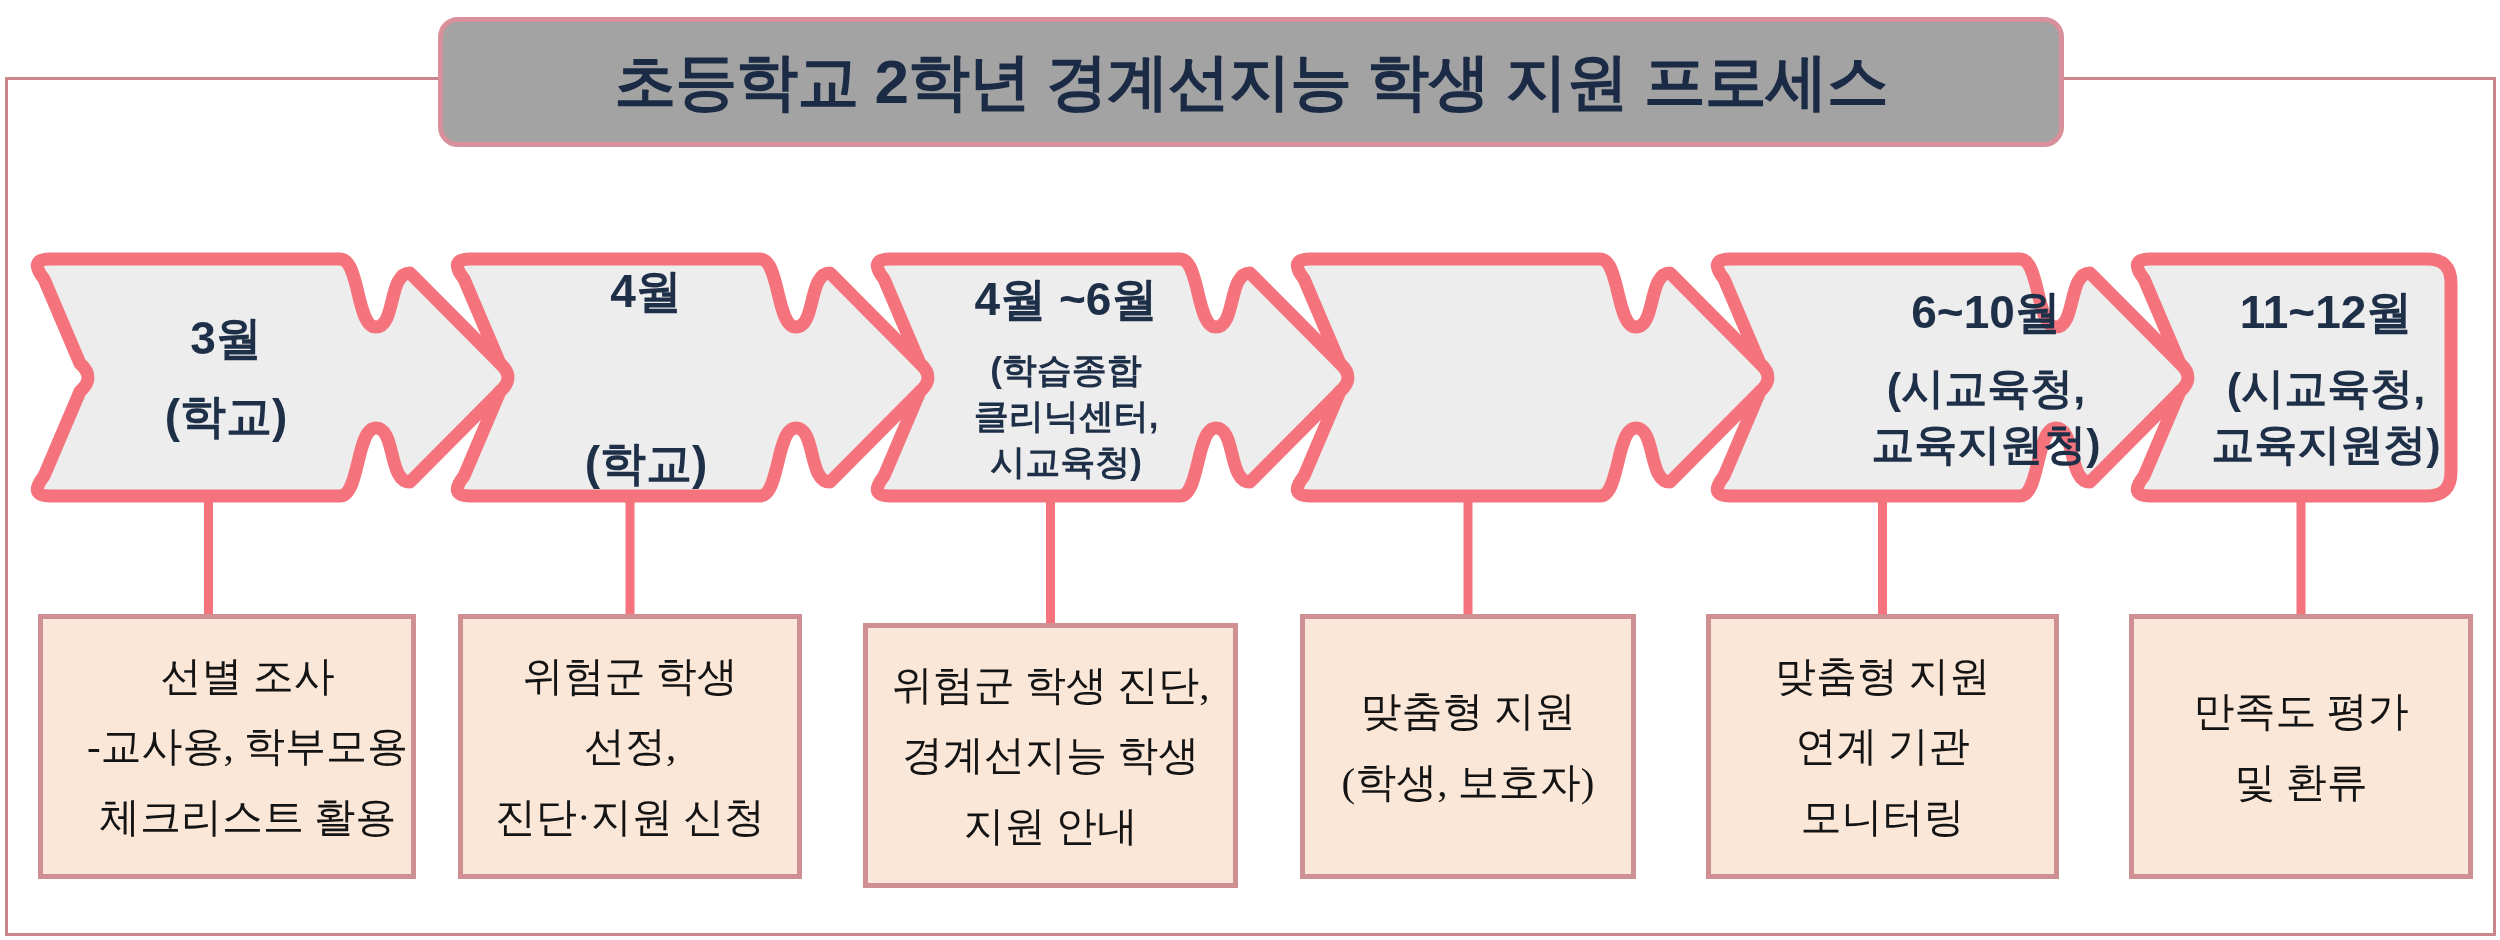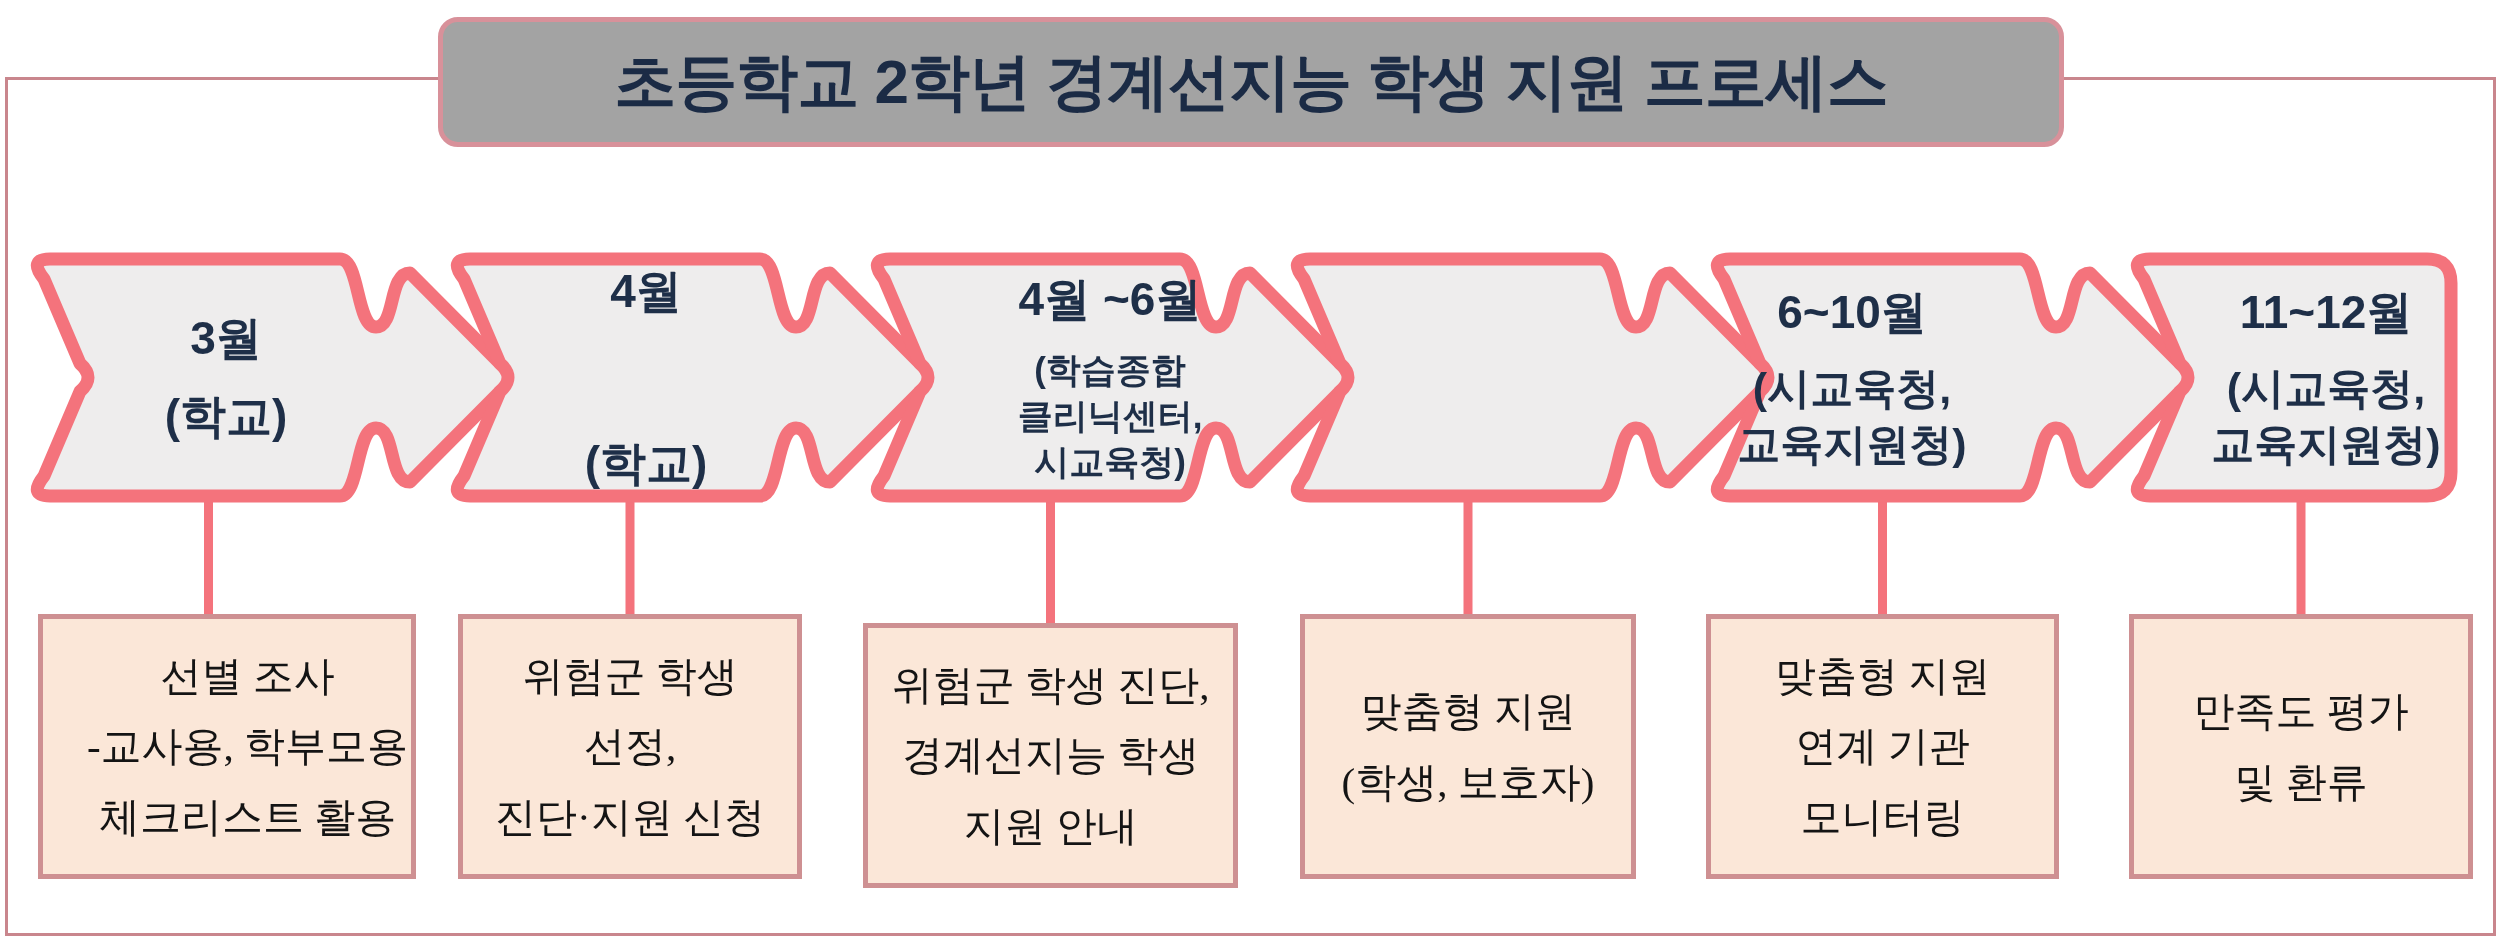--- a/index.html
+++ b/index.html
@@ -135,40 +135,40 @@
   <div class="step-label org-lg" style="left: 506px; justify-content: space-between;">
     <span class="period">4월</span>
     <span class="org">(학교)</span>
   </div>
   <div class="detail-box" style="left: 458px; width: 334px;">
     <span class="box-text">위험군 학생
 선정,
 진단·지원 신청</span>
   </div>
 
-  <div class="step-label org-sm" style="left: 970px;">
+  <div class="step-label org-sm" style="left: 926px;">
     <span class="period">4월 ~6월</span>
     <span class="org">(학습종합
 클리닉센터,
 시교육청)</span>
   </div>
   <div class="detail-box" style="left: 863px; width: 365px; margin-top: 9px;">
     <span class="box-text">위험군 학생 진단,
 경계선지능 학생
 지원 안내</span>
   </div>
 
   <div class="step-label org-sm" style="left: 1346px;">
   </div>
   <div class="detail-box" style="left: 1300px; width: 326px;">
     <span class="box-text">맞춤형 지원
 (학생, 보호자)</span>
   </div>
 
-  <div class="step-label org-md" style="left: 1712px;">
+  <div class="step-label org-md" style="left: 1846px;">
     <span class="period">6~10월</span>
     <span class="org">(시교육청,
 교육지원청)</span>
   </div>
   <div class="detail-box" style="left: 1706px; width: 343px;">
     <span class="box-text">맞춤형 지원
 연계 기관
 모니터링</span>
   </div>
 

